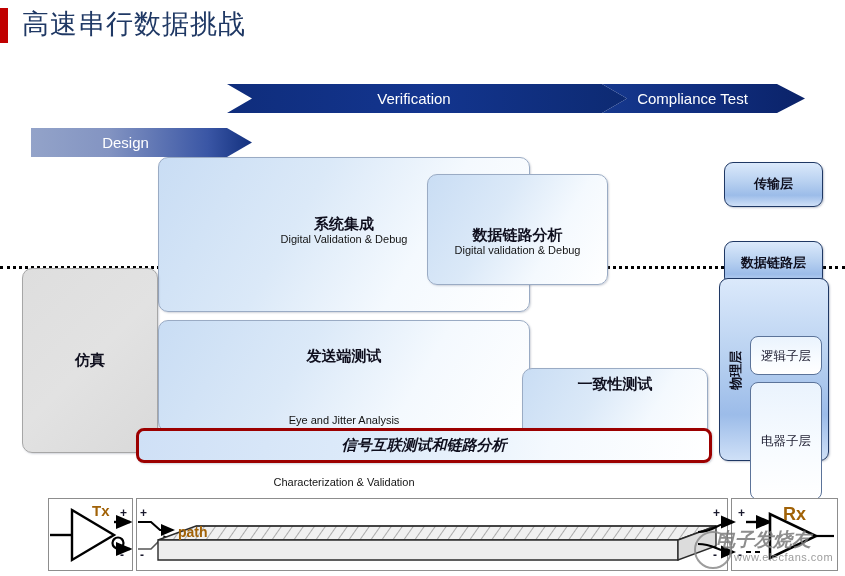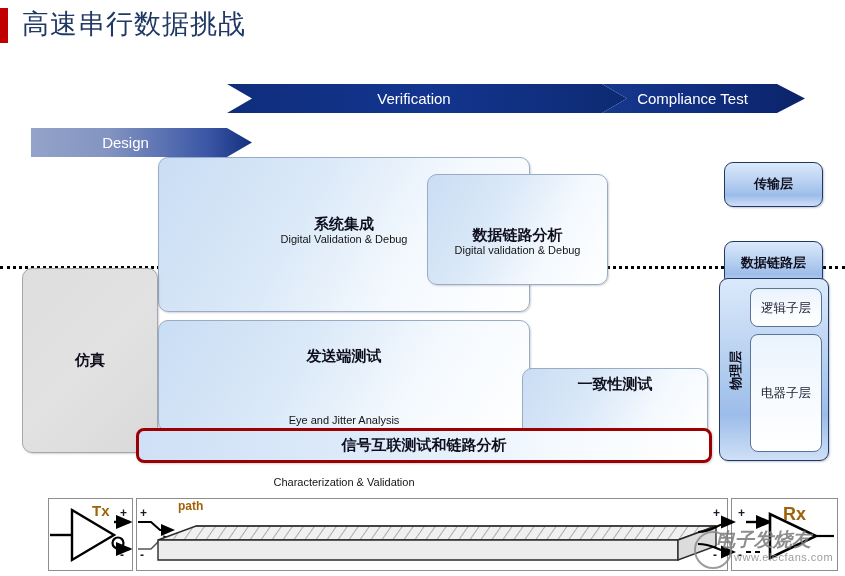--- a/index.html
+++ b/index.html
@@ -75,20 +75,21 @@
   #box-sysint{left:158px;top:157px;width:372px;height:155px;justify-content:flex-end;padding-bottom:64px;}
   #box-datalink{left:427px;top:174px;width:181px;height:111px;justify-content:flex-end;padding-bottom:26px;}
   #box-tx{left:158px;top:320px;width:372px;height:112px;justify-content:flex-start;padding-top:26px;gap:48px;}
   #box-rx{left:428px;top:320px;width:180px;height:48px;}
   #box-compliance{left:522px;top:368px;width:186px;height:78px;justify-content:flex-start;padding-top:6px;}
 
   #box-signal{
     left:136px;top:428px;width:576px;height:35px;
     border:3px solid #9c0000;border-radius:8px;
     background:linear-gradient(100deg,#cfe0f6 0%,#dfecfa 45%,#f4f9fe 72%,#ffffff 100%);
+    font-style:italic;
   }
 
   
   .lbox{
     position:absolute;box-sizing:border-box;
     border:1px solid #1f3864;border-radius:9px;
     background:linear-gradient(to bottom,#dbe9fb 0%,#b7d0f0 45%,#9cbce9 75%,#cfe0f7 100%);
     display:flex;align-items:center;justify-content:center;text-align:center;
     box-shadow:1px 1px 2px rgba(80,95,125,.35);
   }
@@ -102,36 +103,36 @@
     position:absolute;left:3px;top:0;width:26px;height:183px;
     display:flex;align-items:center;justify-content:center;
   }
   #layer-physical-label .cn{
     transform:rotate(-90deg);white-space:nowrap;font-size:13px;
   }
   .sublayer{
     position:absolute;box-sizing:border-box;
     border:1px solid #5b7399;border-radius:8px;
     background:linear-gradient(to bottom,#eaf3fd 0%,#f7fbff 55%,#ffffff 100%);
-    display:flex;align-items:center;justify-content:center;text-align:center;
+    display:flex;align-items:center;justify-content:center;text-align:center;margin-top:48px;
   }
   #sublayer-logic{left:30px;top:9px;width:72px;height:39px;}
   #sublayer-electrical{left:30px;top:55px;width:72px;height:118px;}
   .sublayer .cn{font-weight:normal;font-size:12.5px;color:#1a1a2e;}
 
   
   #schematic{position:absolute;left:48px;top:498px;width:790px;height:73px;}
   .sbox{position:absolute;box-sizing:border-box;border:1px solid #8d8d8d;background:#ffffff;top:0;height:73px;}
   #sch-tx{left:0;width:85px;}
   #sch-path{left:88px;width:592px;}
   #sch-rx{left:683px;width:107px;}
   .slabel{position:absolute;font-weight:bold;color:#a16207;}
   #label-tx{left:44px;top:4px;font-size:15px;}
   #label-rx{left:735px;top:6px;font-size:18px;}
-  #label-path{left:130px;top:1px;font-size:12px;}
+  #label-path{left:130px;top:26px;font-size:14px;}
   .sign{position:absolute;font-weight:bold;font-size:12px;color:#1a1a2e;}
   #sign-tx-p{left:72px;top:8px;}
   #sign-tx-m{left:72px;top:50px;}
   #sign-path-p{left:92px;top:8px;}
   #sign-path-m{left:92px;top:50px;}
   #sign-path-p2{left:665px;top:8px;}
   #sign-path-m2{left:665px;top:50px;}
   #sign-rx-p{left:690px;top:8px;}
   #sign-rx-m{left:690px;top:50px;}
 

